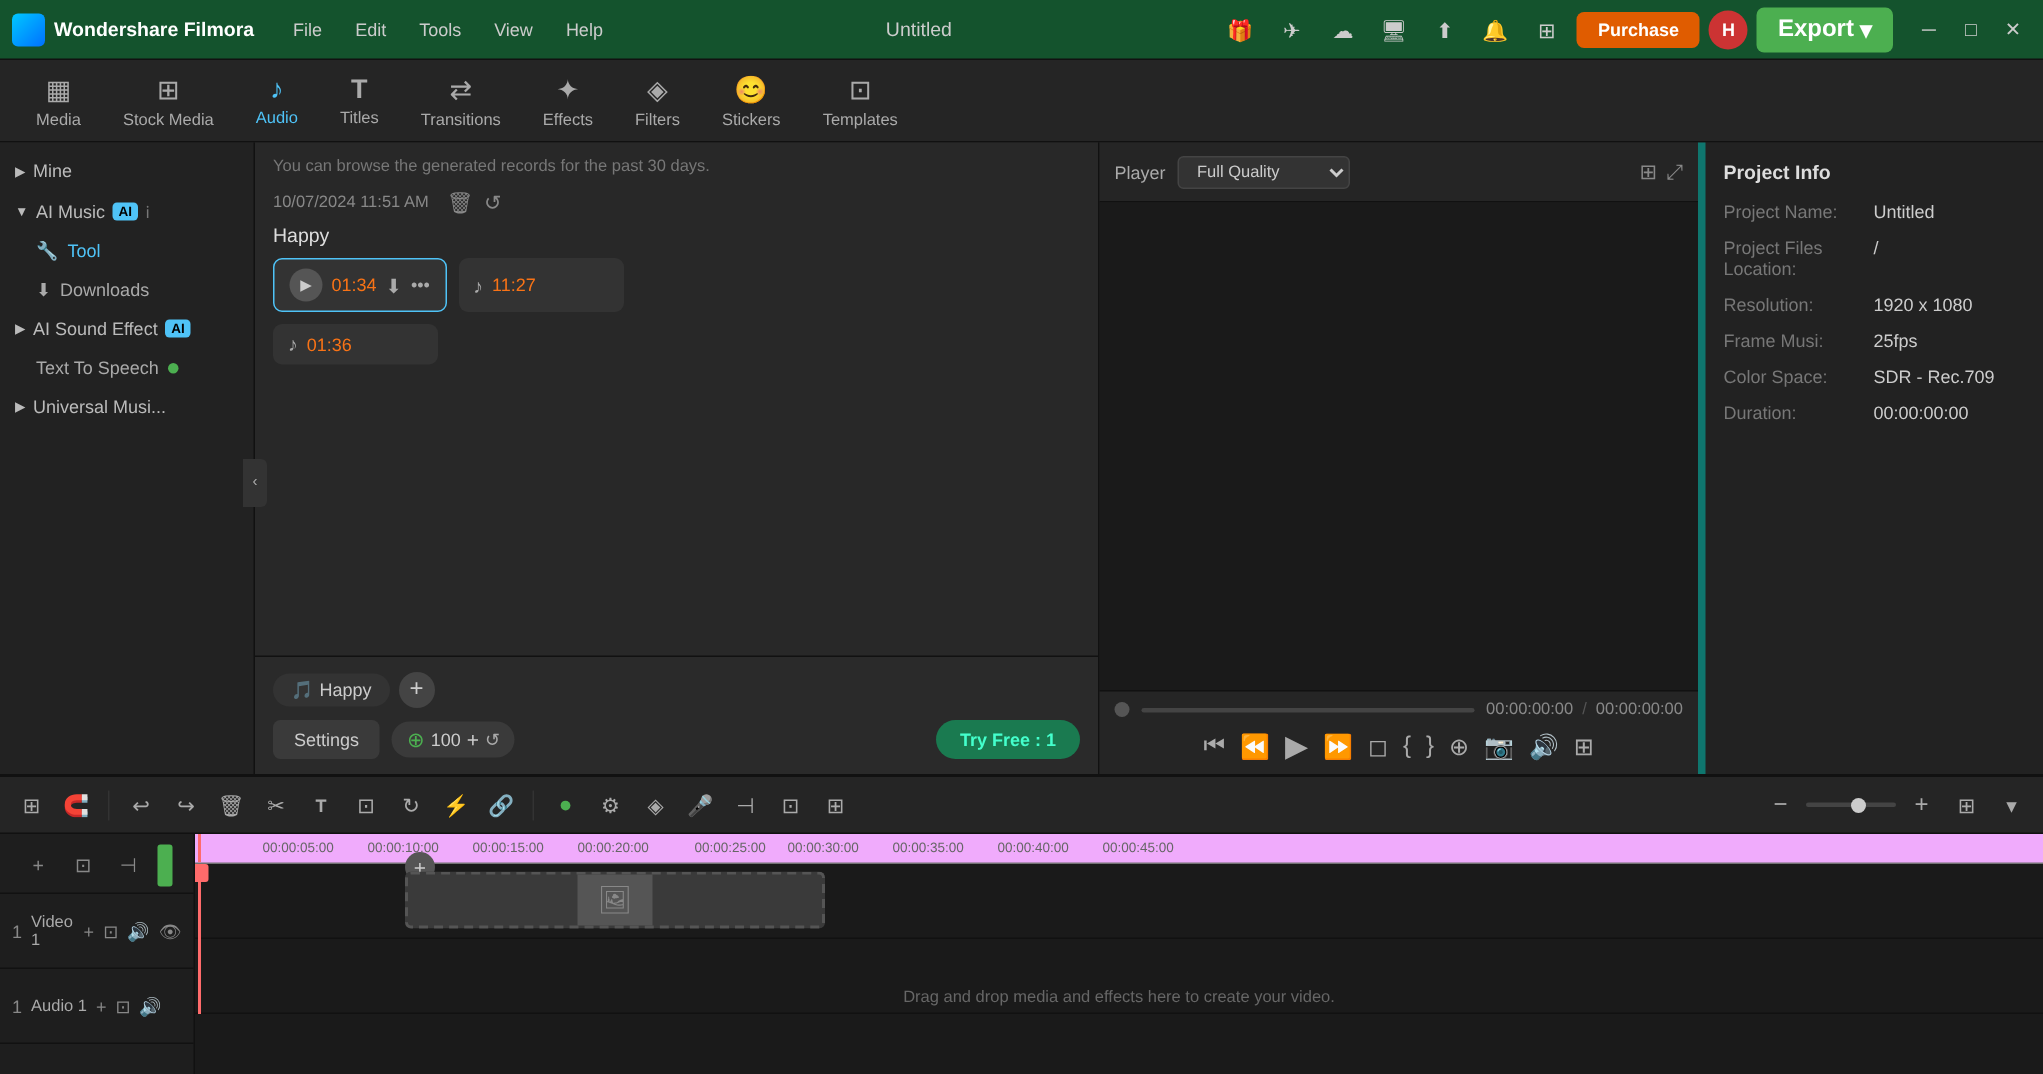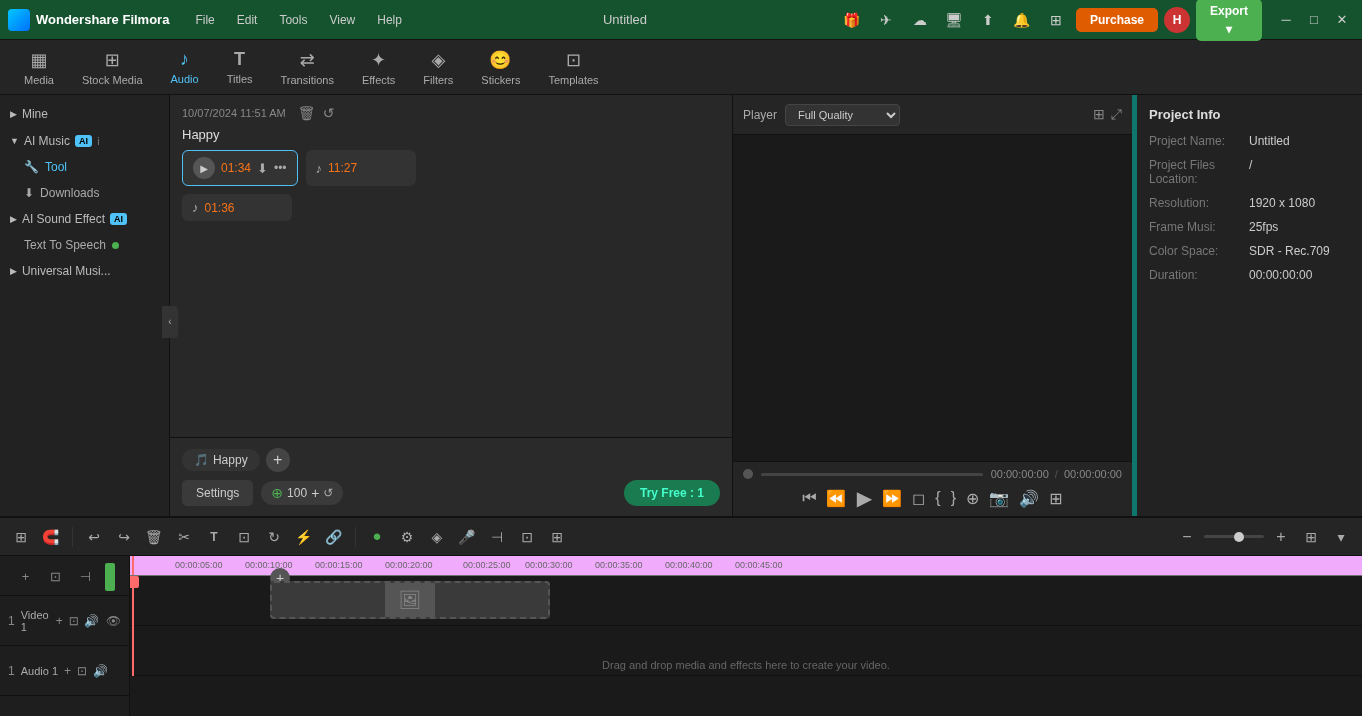--- a/index.html
+++ b/index.html
@@ -85,24 +85,24 @@
       color: #fff;
       font-size: 12px;
       font-weight: 700;
     }
     .export-btn {
       background: #4CAF50;
       color: #fff;
       border: none;
       border-radius: 5px;
       padding: 5px 14px;
-      font-size: 12px;
+      font-size: 16px;
       cursor: pointer;
       font-weight: 600;
-      display: flex; align-items: center; gap: 4px; flex-direction: column;
+      display: flex; align-items: center; gap: 4px;
     }
     .window-controls {
       display: flex;
       gap: 4px;
       margin-left: 6px;
     }
     .wc-btn {
       width: 24px; height: 24px;
       display: flex; align-items: center; justify-content: center;
       border-radius: 3px;
@@ -741,20 +741,21 @@
       <span class="chevron">▶</span>
       <span>Universal Musi...</span>
     </div>
     <div class="collapse-btn">
       <span>‹</span>
     </div>
   </div>
 
   <div id="audio-panel">
     <div id="audio-panel-content">
+      <div class="info-text">You can browse the generated records for the past 30 days.</div>
       <div class="date-header">
         <span>10/07/2024 11:51 AM</span>
         <span class="date-actions">
           <span>🗑</span>
           <span>↺</span>
         </span>
       </div>
       <div class="track-title">Happy</div>
       <div class="track-row">
         <div class="track-item playing">

